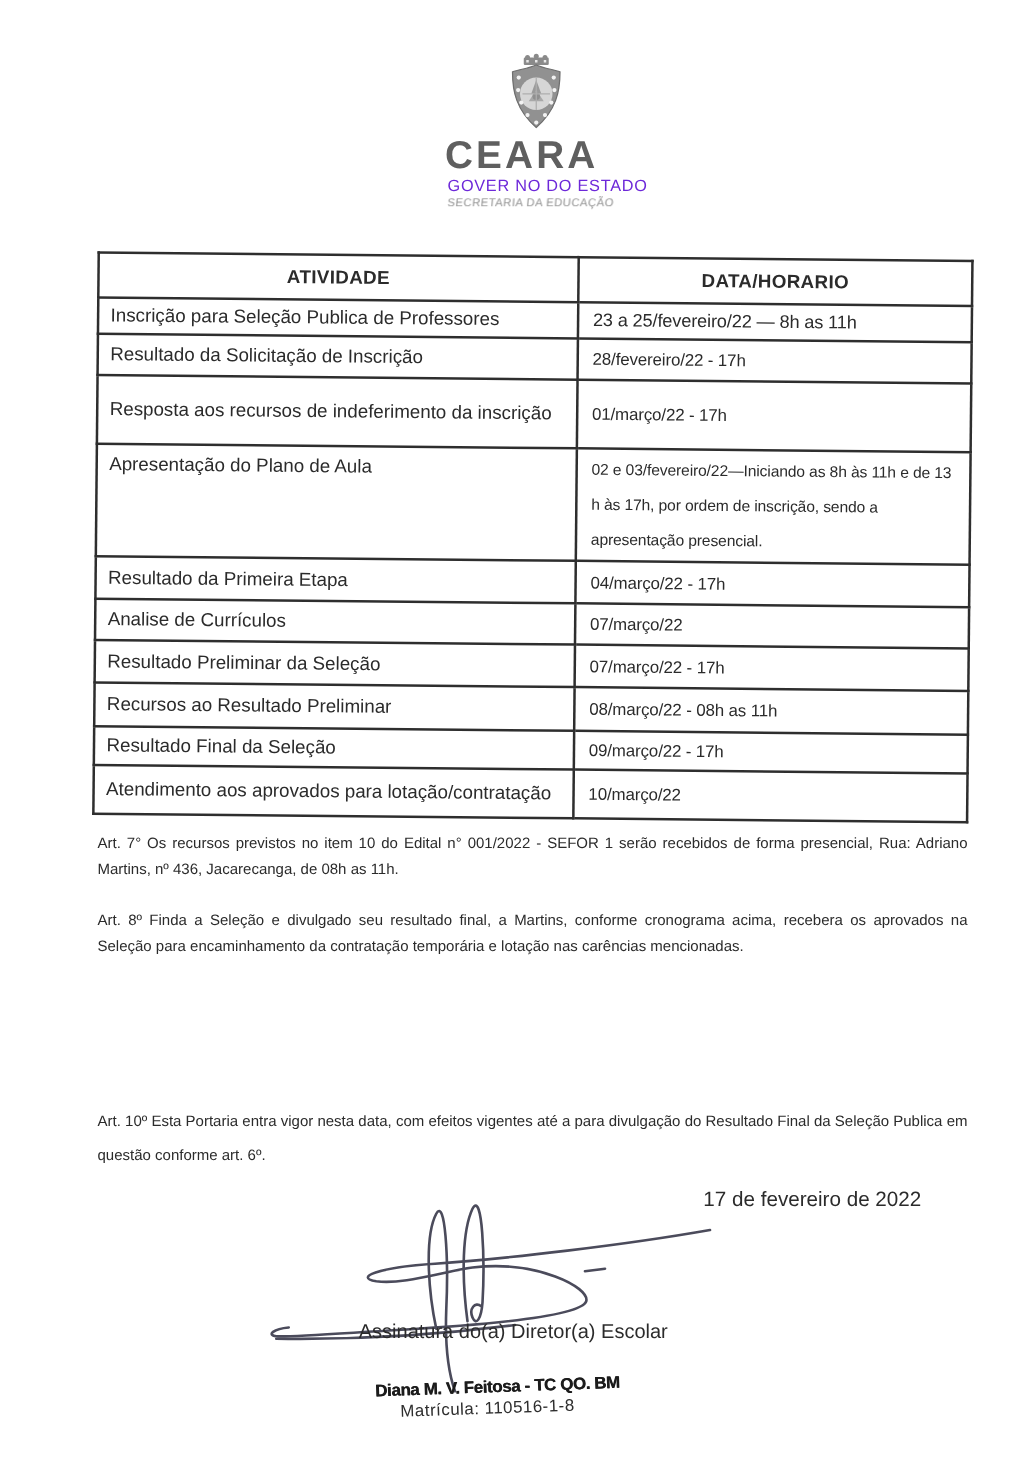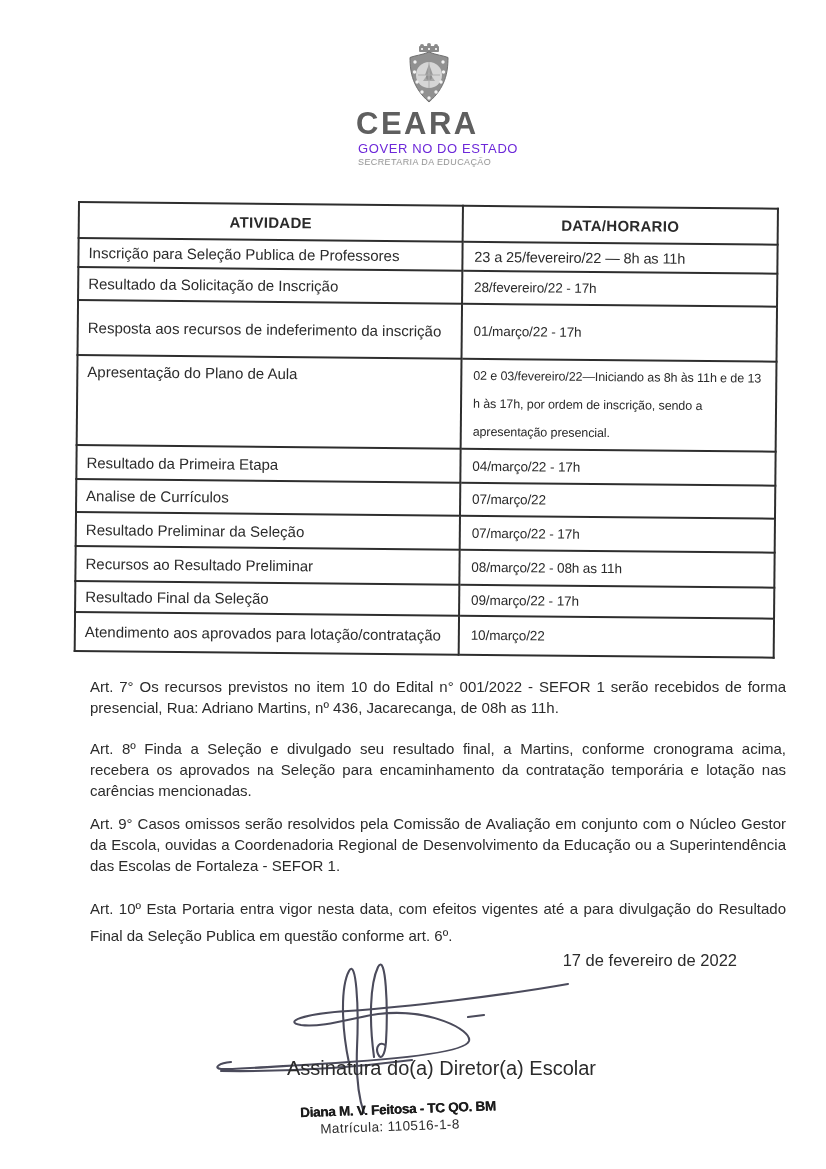--- a/index.html
+++ b/index.html
@@ -34,28 +34,28 @@
   td.cell-act{font-size:15px;padding:2px 8px 2px 9px;vertical-align:middle;}
   td.cell-date{font-size:13.5px;padding:2px 6px 2px 11px;vertical-align:middle;
     letter-spacing:-0.1px;}
   tr.row0{height:29px;} tr.row0 td.cell-date{font-size:14.5px;}
   tr.row1{height:33px;} tr.row2{height:55px;} tr.row2 td.cell-act{line-height:20px;}
   tr.row3{height:90px;} tr.row3 td.cell-act{vertical-align:top;padding-top:7px;}
   tr.row3 td.cell-date{font-size:12.5px;line-height:28px;vertical-align:top;padding-top:2px;}
   tr.row4{height:34px;} tr.row5{height:33px;} tr.row6{height:34px;}
   tr.row7{height:35px;} tr.row8{height:31px;} tr.row9{height:39px;}
   
-  .article{position:absolute;left:78px;width:696px;font-size:15px;line-height:21px;
-    text-align:justify;margin:12px;}
+  .article{position:absolute;left:78px;width:696px;font-size:12px;line-height:21px;
+    text-align:justify;margin:0;}
   .art7{top:664px;} .art8{top:726px;} .art9{top:801px;}
   .art10{top:884px;line-height:26.5px;}
   
   .date-line{position:absolute;right:89px;top:951px;font-size:16.5px;white-space:nowrap;margin-left:28px;}
   .signature-svg{position:absolute;left:200px;top:958px;width:380px;height:162px;}
-  .sig-label{position:absolute;left:287px;top:1057px;font-size:20px;white-space:nowrap;}
+  .sig-label{position:absolute;left:287px;top:1057px;font-size:16px;white-space:nowrap;}
   .stamp{position:absolute;left:300px;top:1102px;width:180px;text-align:center;}
   .stamp-name{font-size:13.5px;font-weight:700;color:#1c1c1c;letter-spacing:-0.3px;
     transform:rotate(-2deg);text-shadow:0.4px 0 0 #1c1c1c;white-space:nowrap;}
   .stamp-reg{font-size:13.5px;color:#2e2e2e;margin-top:2px;transform:rotate(-2deg);
     letter-spacing:0.4px;white-space:nowrap;}
 </style>
 </head>
 <body>
 
 <div class="page">
@@ -145,21 +145,20 @@
       </tr>
       <tr class="row9">
         <td class="cell-act">Atendimento aos aprovados para lotação/contratação</td>
         <td class="cell-date">10/março/22</td>
       </tr>
     </tbody>
   </table>
 
   <p class="article art7">Art. 7° Os recursos previstos no item 10 do Edital n° 001/2022 - SEFOR 1 serão recebidos de forma presencial, Rua: Adriano Martins, nº 436, Jacarecanga, de 08h as 11h.</p>
   <p class="article art8">Art. 8º Finda a Seleção e divulgado seu resultado final, a Martins, conforme cronograma acima, recebera os aprovados na Seleção para encaminhamento da contratação temporária e lotação nas carências mencionadas.</p>
-  <p class="article art9">Art. 9° Casos omissos serão resolvidos pela Comissão de Avaliação em conjunto com o Núcleo Gestor da Escola, ouvidas a Coordenadoria Regional de Desenvolvimento da Educação ou a Superintendência das Escolas de Fortaleza - SEFOR 1.</p>
   <p class="article art10">Art. 10º Esta Portaria entra vigor nesta data, com efeitos vigentes até a para divulgação do Resultado Final da Seleção Publica em questão conforme art. 6º.</p>
 
   <div class="date-line">17 de fevereiro de 2022</div>
 
   <svg class="signature-svg" viewBox="200 958 380 162">
     <g fill="none" stroke="#3c3c4e" stroke-width="2.1" stroke-linecap="round" opacity="0.92">
       <path d="M568 984 C500 996 405 1007 348 1011 C302 1014 283 1022 301 1025 C323 1028 355 1017 378 1014 C430 1008 472 1030 469 1041 C465 1053 388 1060 318 1064 C268 1067 228 1070 221 1069 C213 1068 219 1063 231 1062"></path>
       <path d="M221 1071 C290 1072 350 1068 412 1060"></path>
       <path d="M349 1063 C342 1030 340 988 349 971 C356 958 359 1005 357 1048 C356 1075 358 1096 364 1113"></path>
       <path d="M374 1057 C369 1020 370 984 378 967 C386 952 388 1008 386 1042 C385 1055 381 1061 378 1054 C375 1047 380 1041 385 1045"></path>

